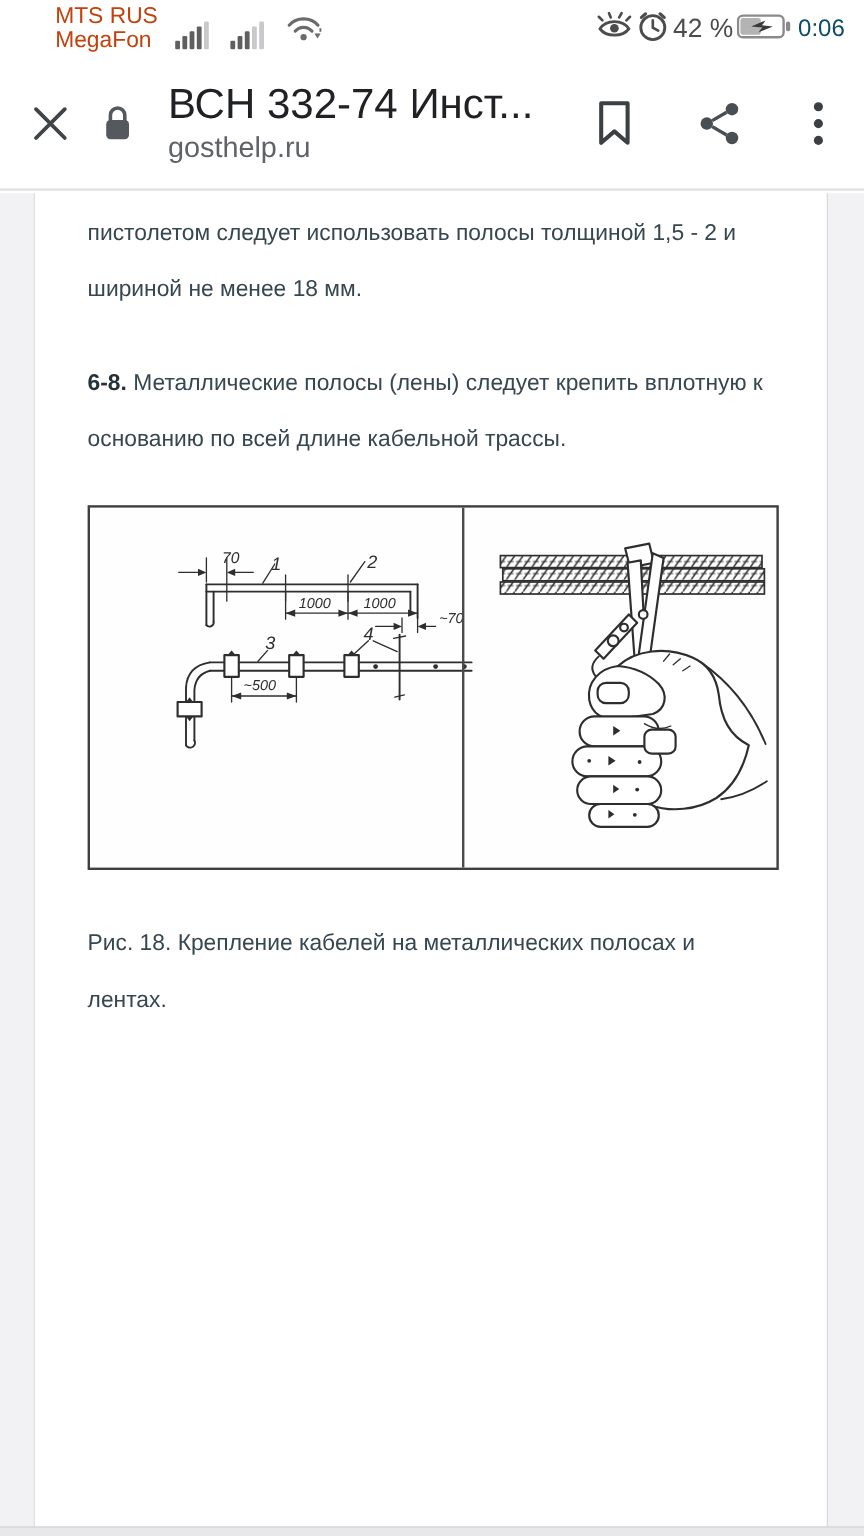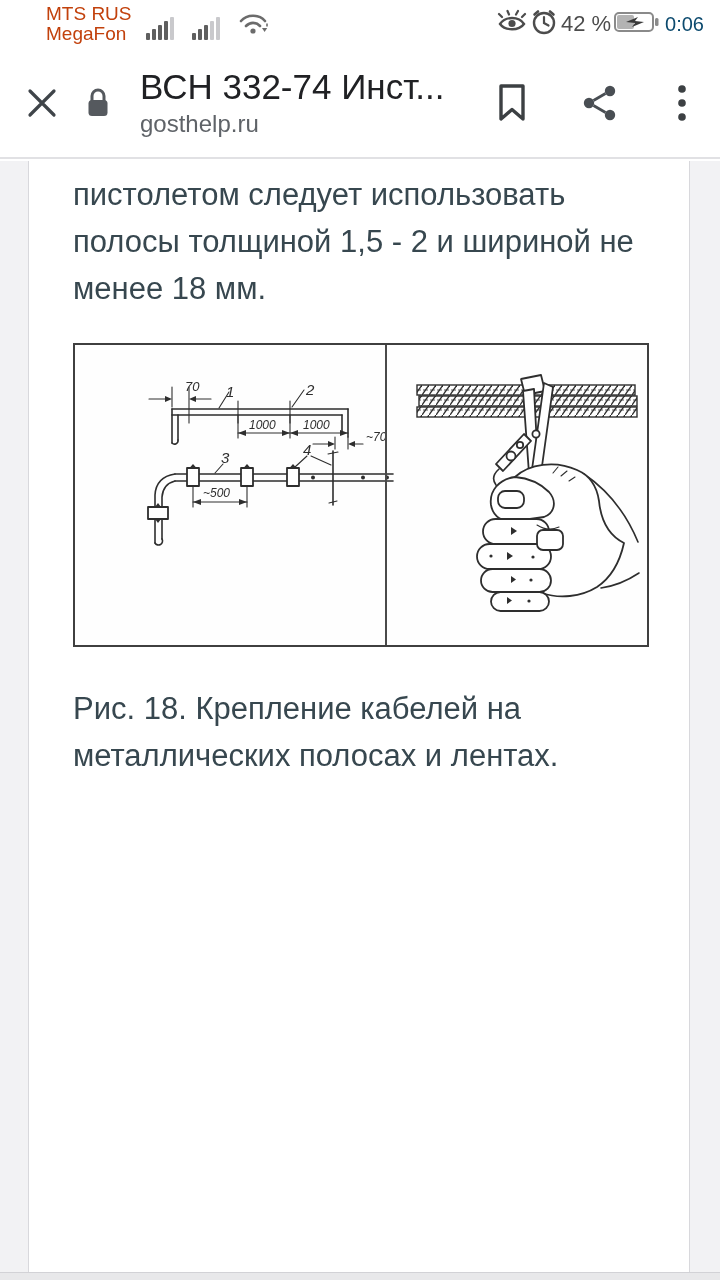--- a/index.html
+++ b/index.html
@@ -30,21 +30,21 @@
   .hd-actions { display:flex; align-items:center; gap:0; }
   .hd-btn { width:88px; height:100px; display:flex; align-items:center; justify-content:center; cursor:pointer; }
   .hd-btn:last-child { width:76px; }
 
   
   .page-gutter { position:absolute; top:161px; bottom:0; width:28px; background:#f2f2f4; }
   .page-gutter.left { left:0; }
   .page-gutter.right { right:0; width:30px; }
   .content { position:absolute; top:161px; left:28px; width:662px; bottom:0; background:#fff;
              border-left:1px solid #d8d8dc; border-right:1px solid #d8d8dc; padding:0 44px; }
-  .content p { font-size:31px; line-height:47px; color:#37474f; }
+  .content p { font-size:19px; line-height:47px; color:#37474f; }
   .p1 { margin-top:10px; margin-bottom:31px; }
   .p2 { margin-bottom:31px; }
   .p2 b { color:#263238; }
   .p3 { margin-bottom:8px; }
 
   .figure-box { width:576px; height:304px; border:2px solid #3f3f3f; background:#fefefe;
                 display:flex;padding-left:48px; }
   .fig-panel { width:50%; height:100%; position:relative; }
   .fig-panel.right { border-left:2px solid #4a4a4a; }
   .fig-caption { margin-top:38px; font-size:29px; line-height:47px; color:#37474f; }
@@ -162,20 +162,21 @@
         </svg>
       </div>
     </div>
   </div>
 
   <div class="page-gutter left"></div>
   <div class="page-gutter right"></div>
 
   <div class="content">
     <p class="p1">пистолетом следует использовать полосы толщиной 1,5 - 2 и шириной не менее 18 мм.</p>
+    <p class="p2"><b>6-8.</b><span> Металлические полосы (лены) следует крепить вплотную к основанию по всей длине кабельной трассы.</span></p>
 
     <div class="figure-box">
 
       <div class="fig-panel">
         <svg width="286" height="300" viewBox="0 0 286 300">
 
           <text class="dtxt" x="62" y="46" font-size="13">70</text>
 
           <line class="thin" x1="26" y1="54" x2="45" y2="54"></line>
             <path class="dark" d="M49,54 l-7,-3 l0,6 z"></path>

